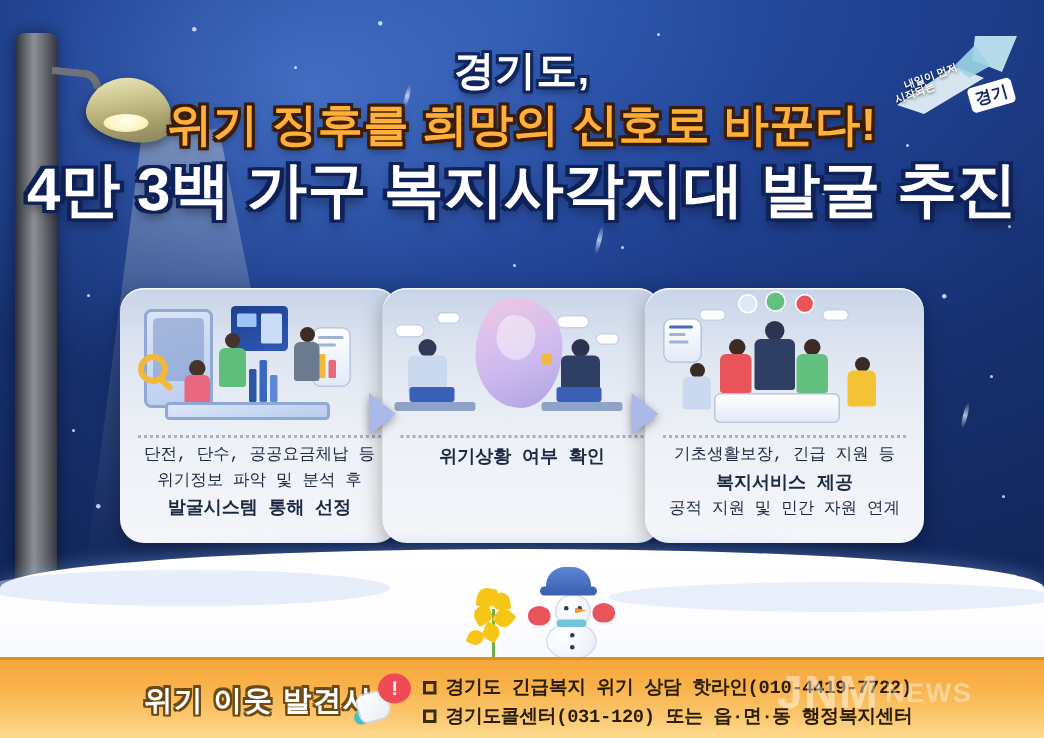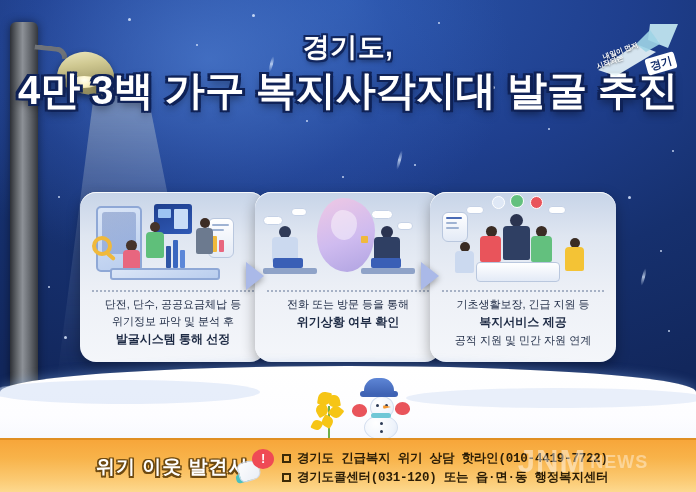--- a/index.html
+++ b/index.html
@@ -76,21 +76,21 @@
     text-shadow:0 1px 2px rgba(0,0,0,.6);
   }
   #brand-logo .tag1{left:12px;top:24px;transform:rotate(-20deg);}
   #brand-logo .tag2{left:6px;top:35px;transform:rotate(-20deg);}
   #brand-logo .gg{
     position:absolute;right:6px;bottom:6px;color:#0f2a6b;background:#ffffff;
     font-size:11px;font-weight:bold;padding:1px 4px;border-radius:3px;transform:rotate(-16deg);
   }
 
   
-  #cards{position:absolute;left:0;top:192px;width:696px;height:128px;}
+  #cards{position:absolute;left:0;top:192px;width:696px;height:128px;font-family:Liberation Mono, monospace;}
   .card{
     position:absolute;top:0;width:186px;height:170px;border-radius:16px;
     background:linear-gradient(180deg,#c7d4e8 0%,#dfe6f1 26%,#eef1f7 62%,#f4f6fa 100%);
     box-shadow:0 5px 14px rgba(0,0,0,.32), inset 0 1px 0 rgba(255,255,255,.85);
     overflow:hidden;
   }
   #card-1{left:80px;}
   #card-2{left:255px;}
   #card-3{left:430px;}
   .card-art{position:relative;height:96px;}
@@ -223,20 +223,21 @@
   </div>
 
   <div id="lamp-beam"></div>
   <div id="lamp-pole"></div>
   <div id="lamp-arm"></div>
   <div id="lamp-head"></div>
   <div id="lamp-bulb"></div>
 
   <div id="headline-block">
     <div class="h-line" id="title-line1">경기도,</div>
+    <div class="h-line" id="title-line2">위기 징후를 희망의 신호로 바꾼다!</div>
     <div class="h-line" id="title-line3">4만 3백 가구 복지사각지대 발굴 추진</div>
   </div>
 
   <div id="brand-logo">
     <svg width="92" height="56" viewBox="0 0 92 56">
       <polygon points="60,2 88,2 78,26 58,18" fill="#bfe3ee" opacity=".95"></polygon>
       <polygon points="8,48 46,22 66,30 26,54" fill="#eaf7fb" opacity=".9"></polygon>
       <polygon points="46,22 60,8 70,22 56,30" fill="#9fd4e6" opacity=".9"></polygon>
     </svg>
     <span class="tag1">내일이 먼저</span>
@@ -292,21 +293,20 @@
         <div class="laptop" style="left:116px;top:66px;width:30px;height:10px;"></div>
         <div class="desk" style="left:106px;top:76px;width:54px;height:6px;"></div>
         <div class="bubble" style="left:8px;top:24px;width:20px;height:9px;"></div>
         <div class="bubble" style="left:36px;top:16px;width:16px;height:8px;"></div>
         <div class="bubble" style="left:116px;top:18px;width:22px;height:9px;"></div>
         <div class="bubble" style="left:142px;top:30px;width:16px;height:8px;"></div>
         <div class="bar" style="left:106px;top:44px;width:7px;height:7px;background:#f0b93c;border-radius:1px;"></div>
       </div>
       <div class="divider"></div>
       <div class="card-text">
-        <span class="l">전화 또는 방문 등을 통해</span>
         <span class="l strong">위기상황 여부 확인</span>
       </div>
     </div>
 
     <div class="card" id="card-3">
       <div class="card-art">
         <div class="icon-circ" style="left:62px;top:4px;width:13px;height:13px;background:#dfe8f6;"></div>
         <div class="icon-circ" style="left:80px;top:2px;width:14px;height:14px;background:#63c07e;"></div>
         <div class="icon-circ" style="left:100px;top:4px;width:13px;height:13px;background:#e9545b;"></div>
         <div class="bubble" style="left:36px;top:14px;width:18px;height:8px;"></div>

